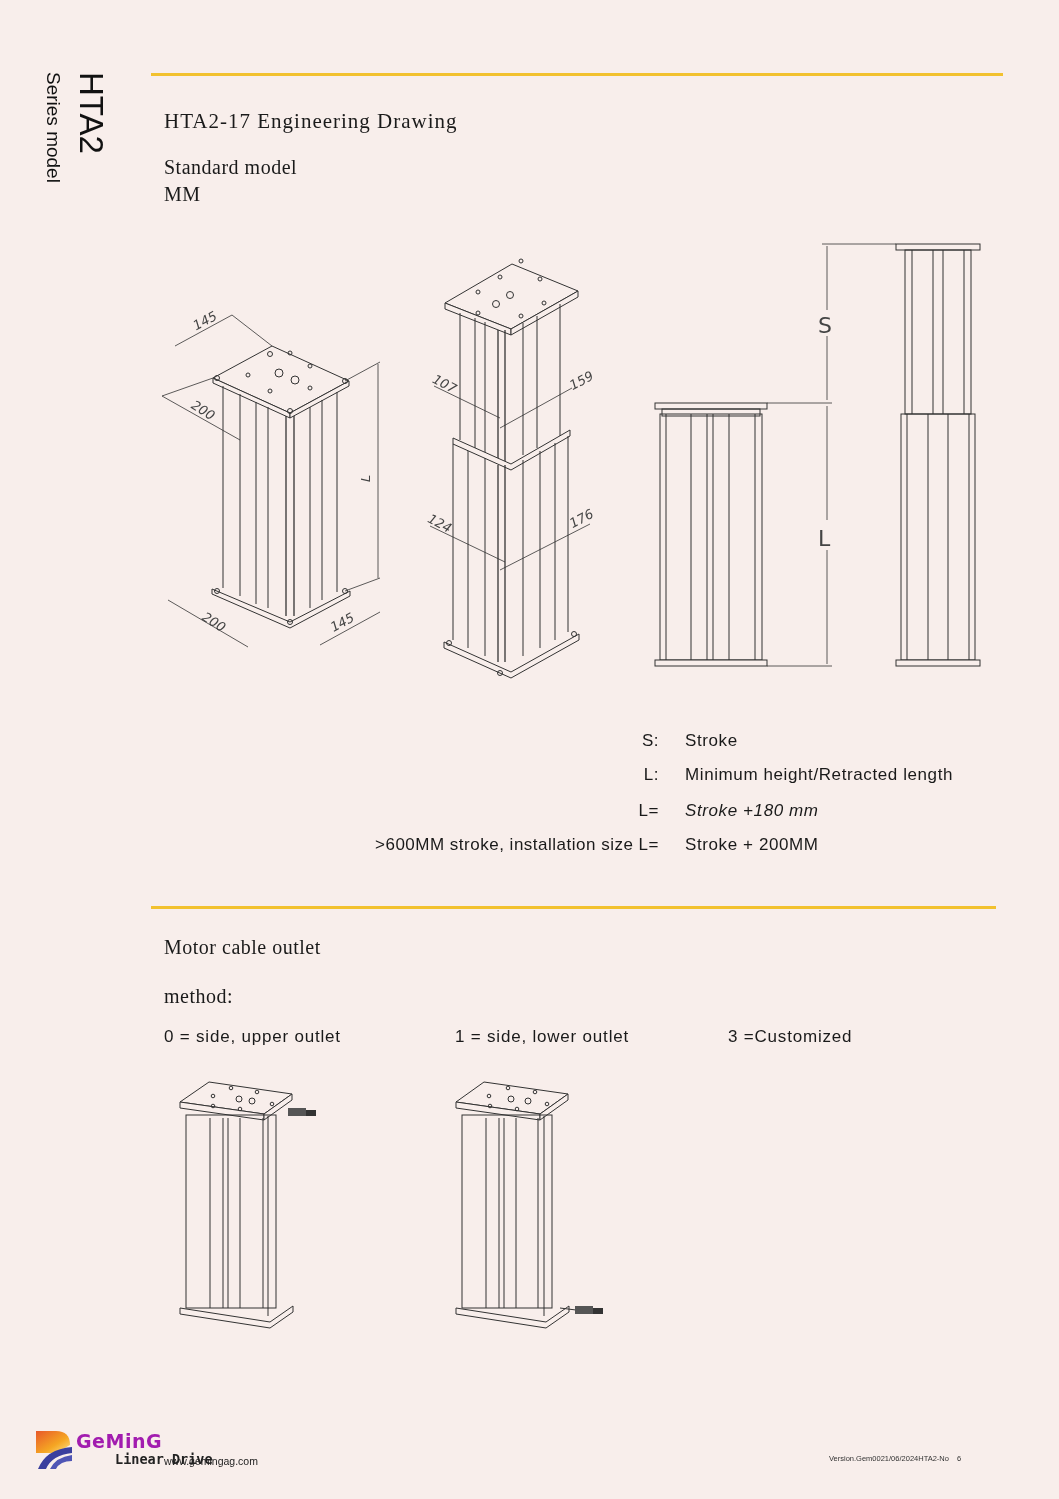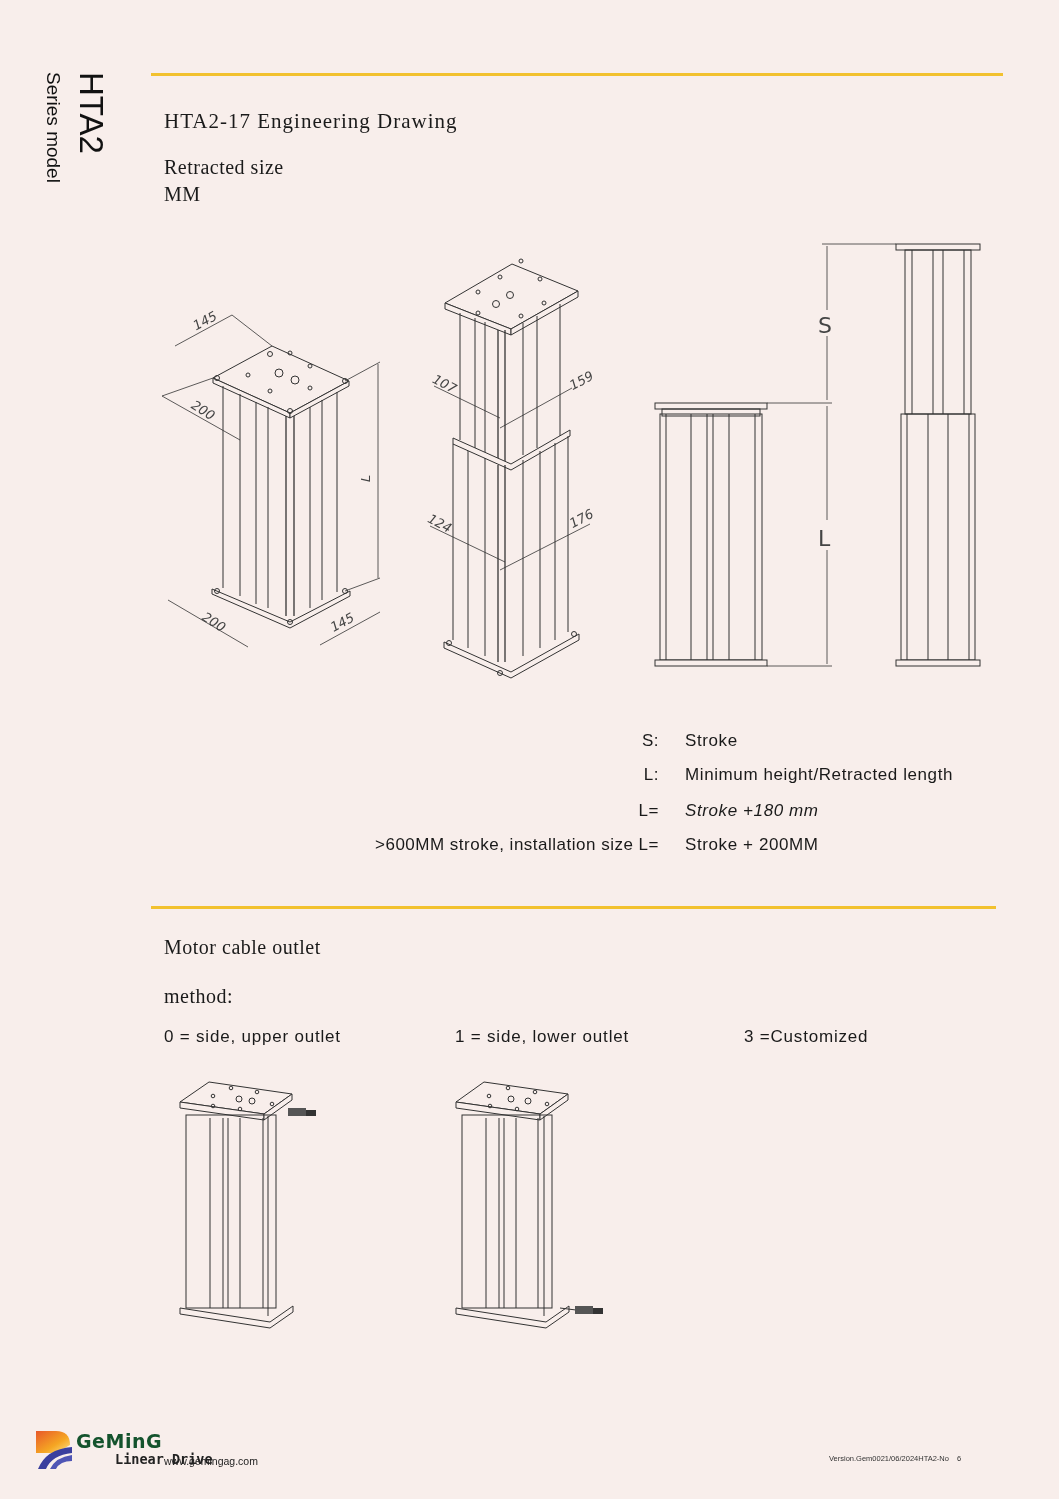--- a/index.html
+++ b/index.html
@@ -23,35 +23,35 @@
   .legend-key { position:absolute; text-align:right; font-size:17px; letter-spacing:0.5px; }
   .legend-val { position:absolute; font-size:17px; letter-spacing:0.6px; }
   .opt { position:absolute; font-size:17px; letter-spacing:0.8px; }
   svg { position:absolute; overflow:visible; }
   svg .ln { stroke:#333; stroke-width:1; fill:none; }
   svg .ln2 { stroke:#333; stroke-width:1.3; fill:none; }
   svg .dim { stroke:#333; stroke-width:0.8; fill:none; }
   svg .fillp { fill:#f8eeeb; stroke:#333; stroke-width:1; }
   svg text.dimtxt { font-family:"DejaVu Sans", sans-serif; font-size:13px; fill:#444; font-style:italic; }
   .footer-brand { position:absolute; left:76px; top:1432px; font-weight:bold; font-family:"DejaVu Sans", sans-serif; }
-  .brand-name { color:#14532d; font-size:19px; line-height:19px; letter-spacing:0.5px; }
+  .brand-name { color:#a21caf; font-size:19px; line-height:19px; letter-spacing:0.5px; }
   .brand-sub { color:#222; font-size:13.5px; line-height:16px; font-family:"DejaVu Sans Mono", monospace; font-weight:bold;margin-left:39px; }
   .footer-url { position:absolute; left:164px; top:1455px; font-size:10.5px; color:#222; }
   .footer-ver { position:absolute; left:829px; top:1454px; font-size:7.5px; color:#333; }
 </style>
 </head>
 <body>
 
 <div class="vert-title">HTA2</div>
 <div class="vert-sub">Series model</div>
 
 <div class="rule" style="left:151px; top:73px; width:852px;"></div>
 
 <div class="abs h-title" style="left:164px; top:109px;">HTA2-17 Engineering Drawing</div>
-<div class="abs h-sub" style="left:164px; top:156px;">Retracted size</div>
+<div class="abs h-sub" style="left:164px; top:156px;">Standard model</div>
 <div class="abs h-sub" style="left:164px; top:183px;">MM</div>
 
 <svg style="left:0;top:0;" width="1059" height="1499">
 
   <polygon class="fillp" points="213,378 272,346 349,381 290,413"></polygon>
   <polygon class="fillp" points="213,378 290,413 290,418 213,383"></polygon>
   <polygon class="fillp" points="290,413 349,381 349,386 290,418"></polygon>
 
   <g class="ln">
     <circle cx="270" cy="354" r="2.5"></circle>
@@ -244,21 +244,21 @@
 <div class="legend-val" style="left:685px; top:801px;font-style:italic;">Stroke +180 mm</div>
 <div class="legend-key" style="right:400px; top:835px;">&gt;600MM stroke, installation size L=</div>
 <div class="legend-val" style="left:685px; top:835px;">Stroke + 200MM</div>
 
 <div class="rule" style="left:151px; top:906px; width:845px;"></div>
 
 <div class="abs h-sub" style="left:164px; top:936px;">Motor cable outlet</div>
 <div class="abs h-sub" style="left:164px; top:985px;">method:</div>
 <div class="opt" style="left:164px; top:1027px;">0 = side, upper outlet</div>
 <div class="opt" style="left:455px; top:1027px;">1 = side, lower outlet</div>
-<div class="opt" style="left:728px; top:1027px;margin-left:16px;">3 =Customized</div>
+<div class="opt" style="left:728px; top:1027px;">3 =Customized</div>
 
 <svg style="left:36px; top:1431px;" width="36" height="38">
   <defs>
     <linearGradient id="sun" x1="0" y1="0" x2="1" y2="1">
       <stop offset="0" stop-color="#e8582a"></stop>
         <stop offset="0.6" stop-color="#f5a623"></stop>
         <stop offset="1" stop-color="#fce38a"></stop>
     </linearGradient>
   </defs>
   <path d="M0,0 H20 Q34,0 34,14 L20,22 L0,22 Z" fill="url(#sun)"></path>

